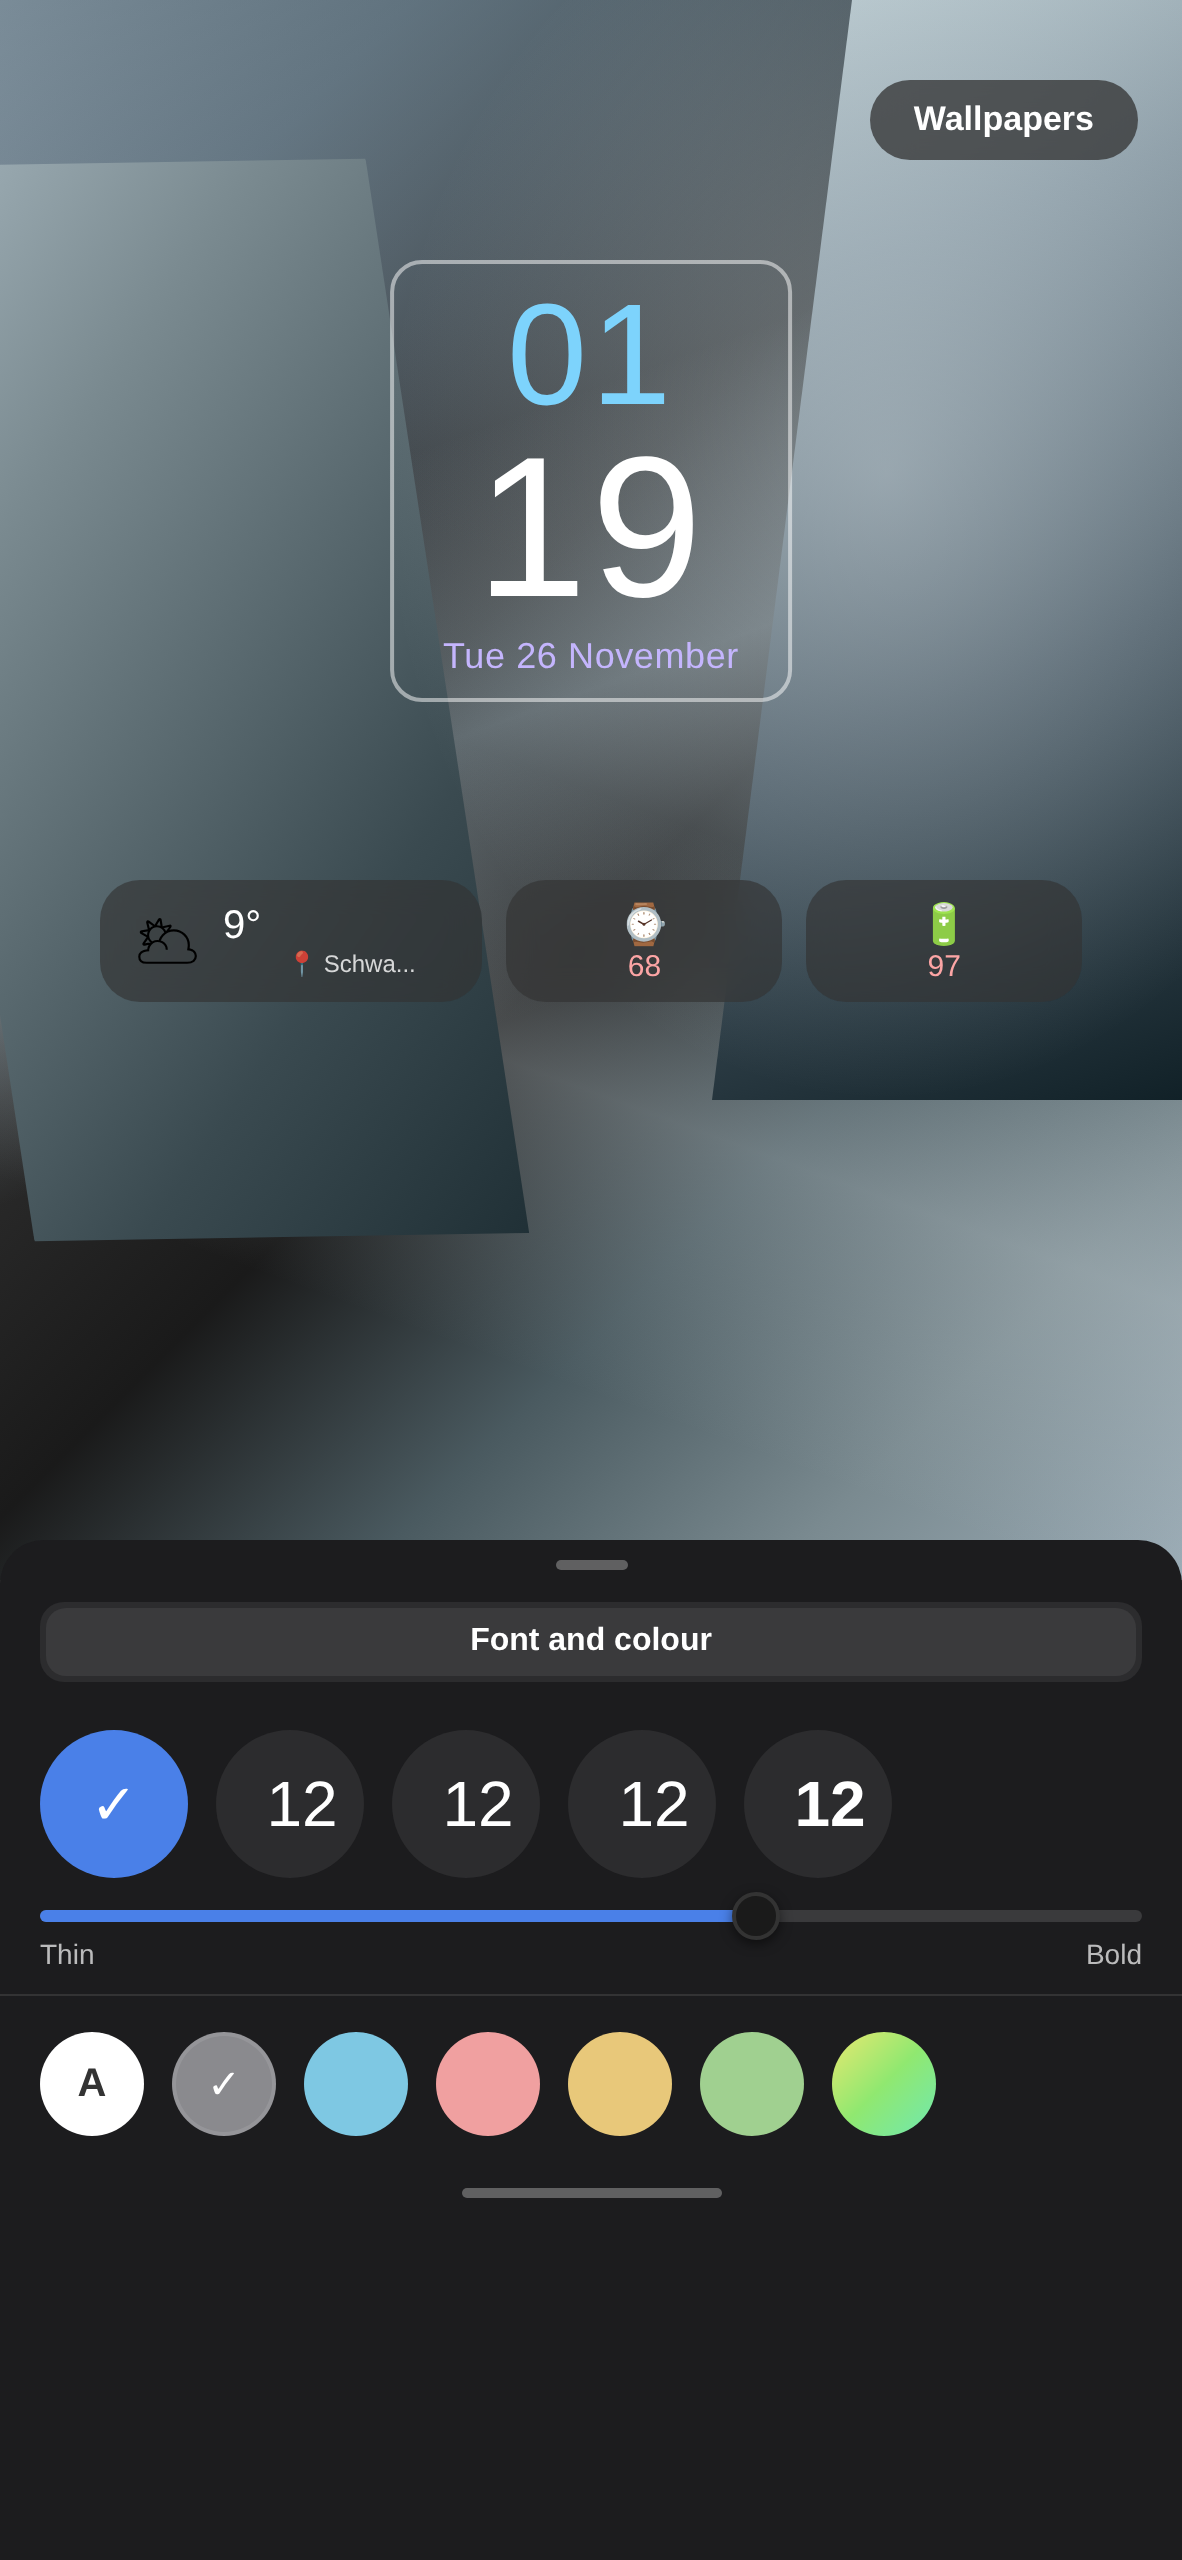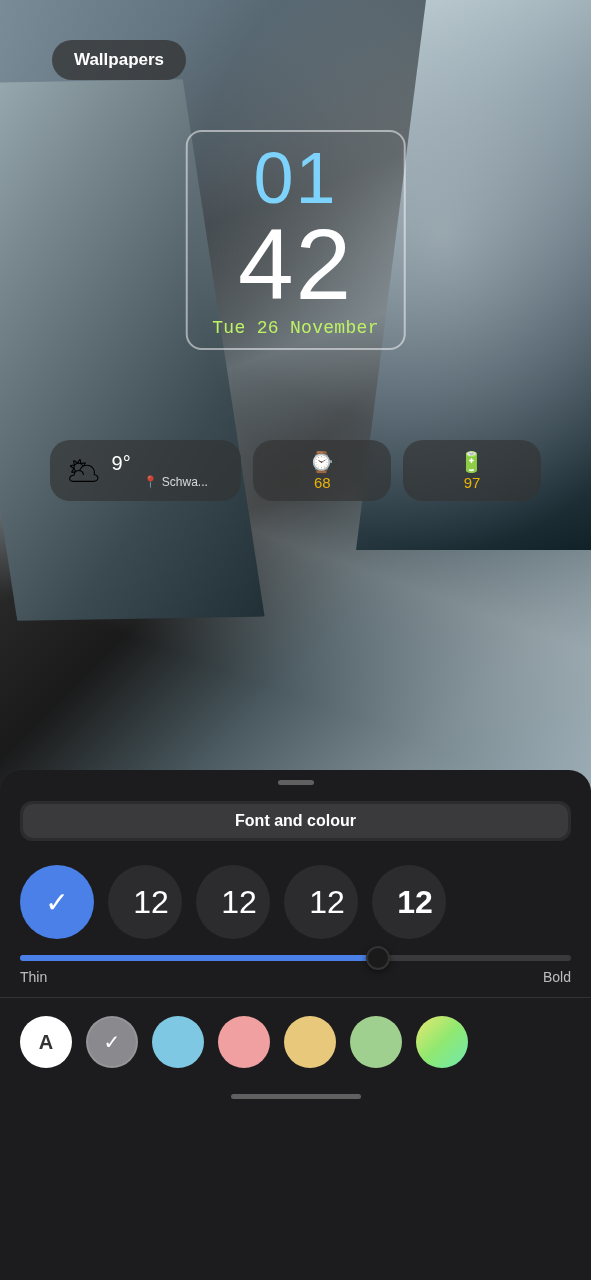--- a/index.html
+++ b/index.html
@@ -65,25 +65,25 @@
     .sparkle-overlay {
       position: absolute;
       inset: 0;
       background: radial-gradient(ellipse at 75% 30%, rgba(220,230,235,0.4) 0%, transparent 40%);
     }
 
     
     .top-buttons {
       position: absolute;
       top: 40px;
-      left: 16px;
+      left: 0;
       right: 0;
       display: flex;
-      justify-content: space-between;
-      padding: 0 36px;
+      justify-content: flex-end;
+      padding: 0 22px;
       z-index: 10;
     }
 
     .top-btn {
       background: rgba(50, 50, 50, 0.75);
       color: white;
       border: none;
       border-radius: 22px;
       padding: 10px 22px;
       font-size: 17px;
@@ -116,25 +116,24 @@
     .clock-minute {
       font-size: 100px;
       font-weight: 200;
       color: white;
       line-height: 1;
       letter-spacing: 2px;
     }
 
     .clock-date {
       font-size: 18px;
-      color: #bef264;
+      color: #c4b5fd;
       font-weight: 400;
       margin-top: 4px;
       letter-spacing: 0.3px;
-      font-family: Liberation Mono, monospace;
     }
 
     
     .widgets-row {
       position: absolute;
       top: 440px;
       left: 50px;
       right: 50px;
       display: flex;
       gap: 12px;
@@ -183,21 +182,21 @@
       backdrop-filter: blur(8px);
     }
 
     .widget-icon {
       font-size: 20px;
       color: white;
     }
 
     .widget-num {
       font-size: 15px;
-      color: #eab308;
+      color: #fca5a5;
       font-weight: 500;
     }
 
     
     .bottom-sheet {
       position: absolute;
       bottom: 0;
       left: 0;
       right: 0;
       height: 510px;
@@ -401,21 +400,21 @@
     <div class="wallpaper-shape2"></div>
     <div class="sparkle-overlay"></div>
   </div>
 
   <div class="top-buttons">
     <button class="top-btn">Wallpapers</button>
   </div>
 
   <div class="clock-container">
     <div class="clock-hour">01</div>
-    <div class="clock-minute">42</div>
+    <div class="clock-minute">19</div>
     <div class="clock-date">Tue 26 November</div>
   </div>
 
   <div class="widgets-row">
     <div class="widget-weather">
       <div class="weather-icon">🌥</div>
       <div class="weather-info">
         <div class="weather-temp">9°</div>
         <div class="weather-loc">
           <span>📍</span>

